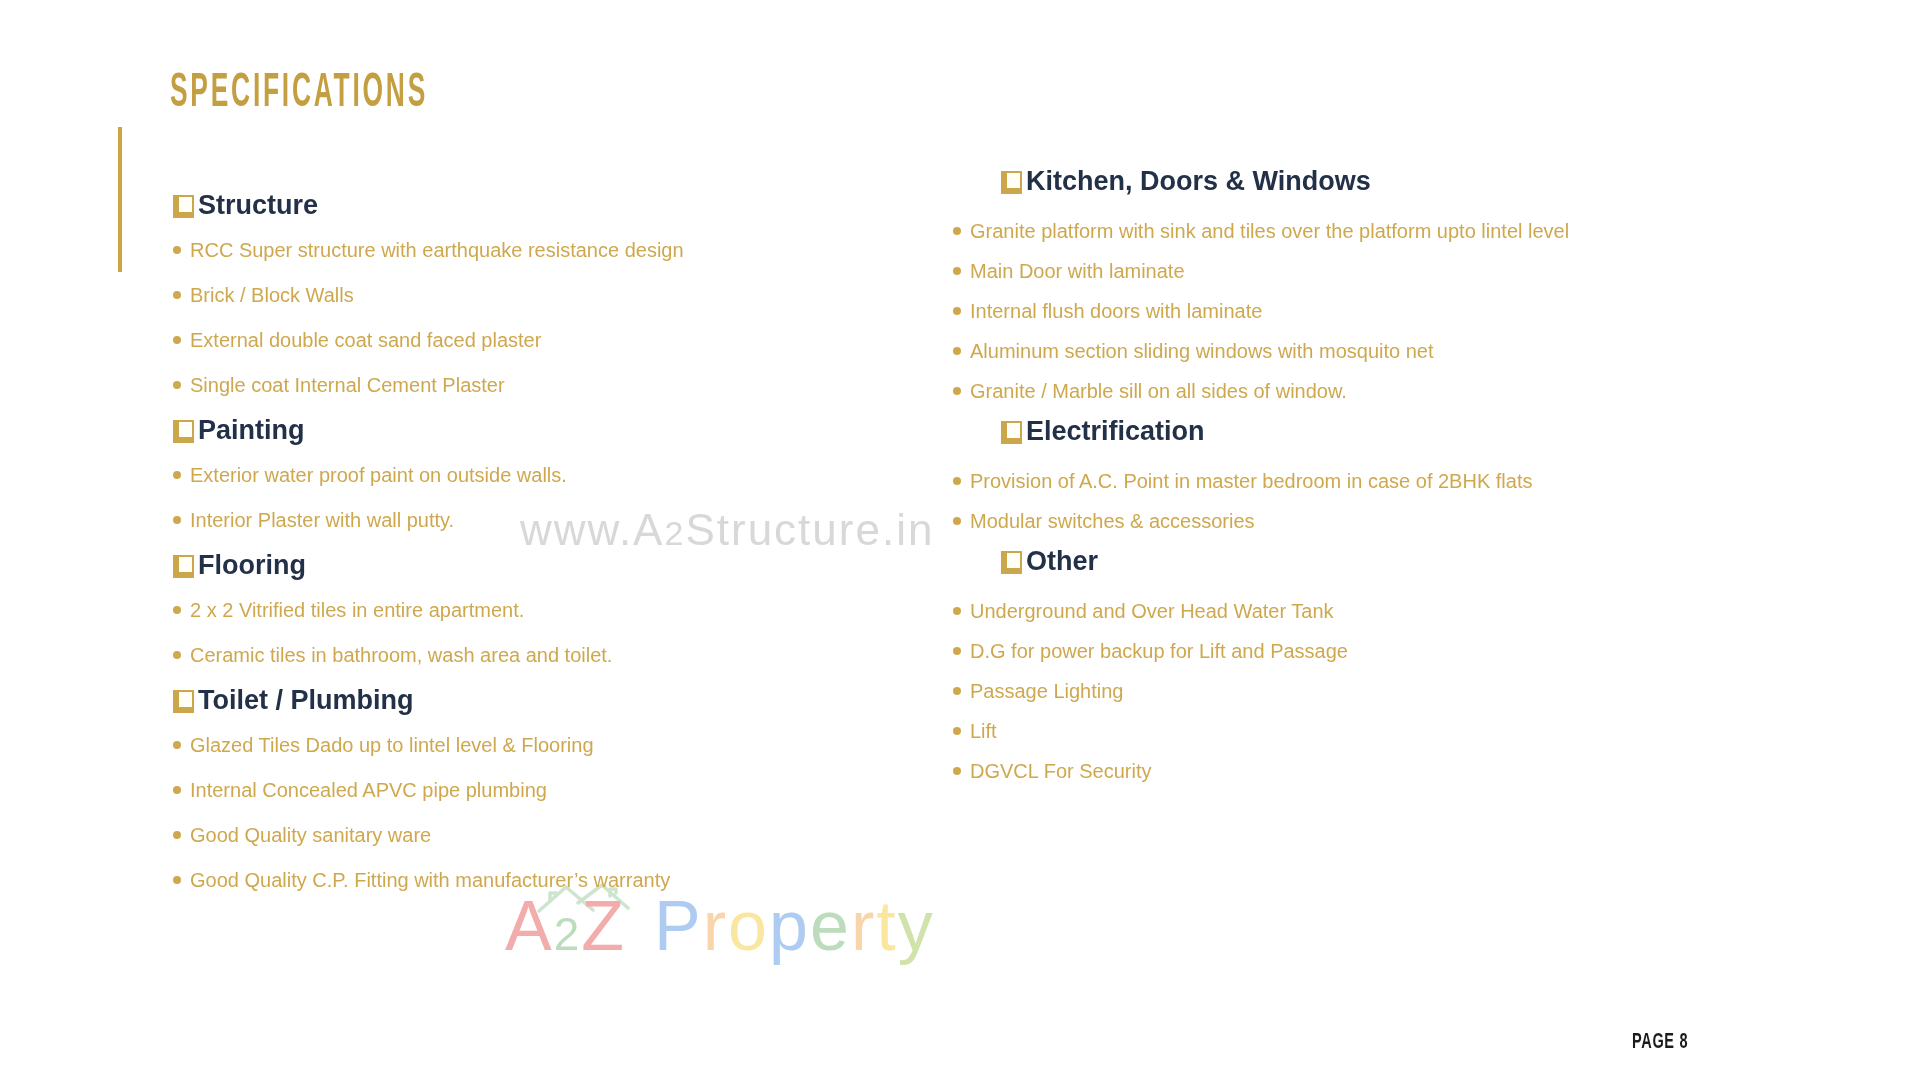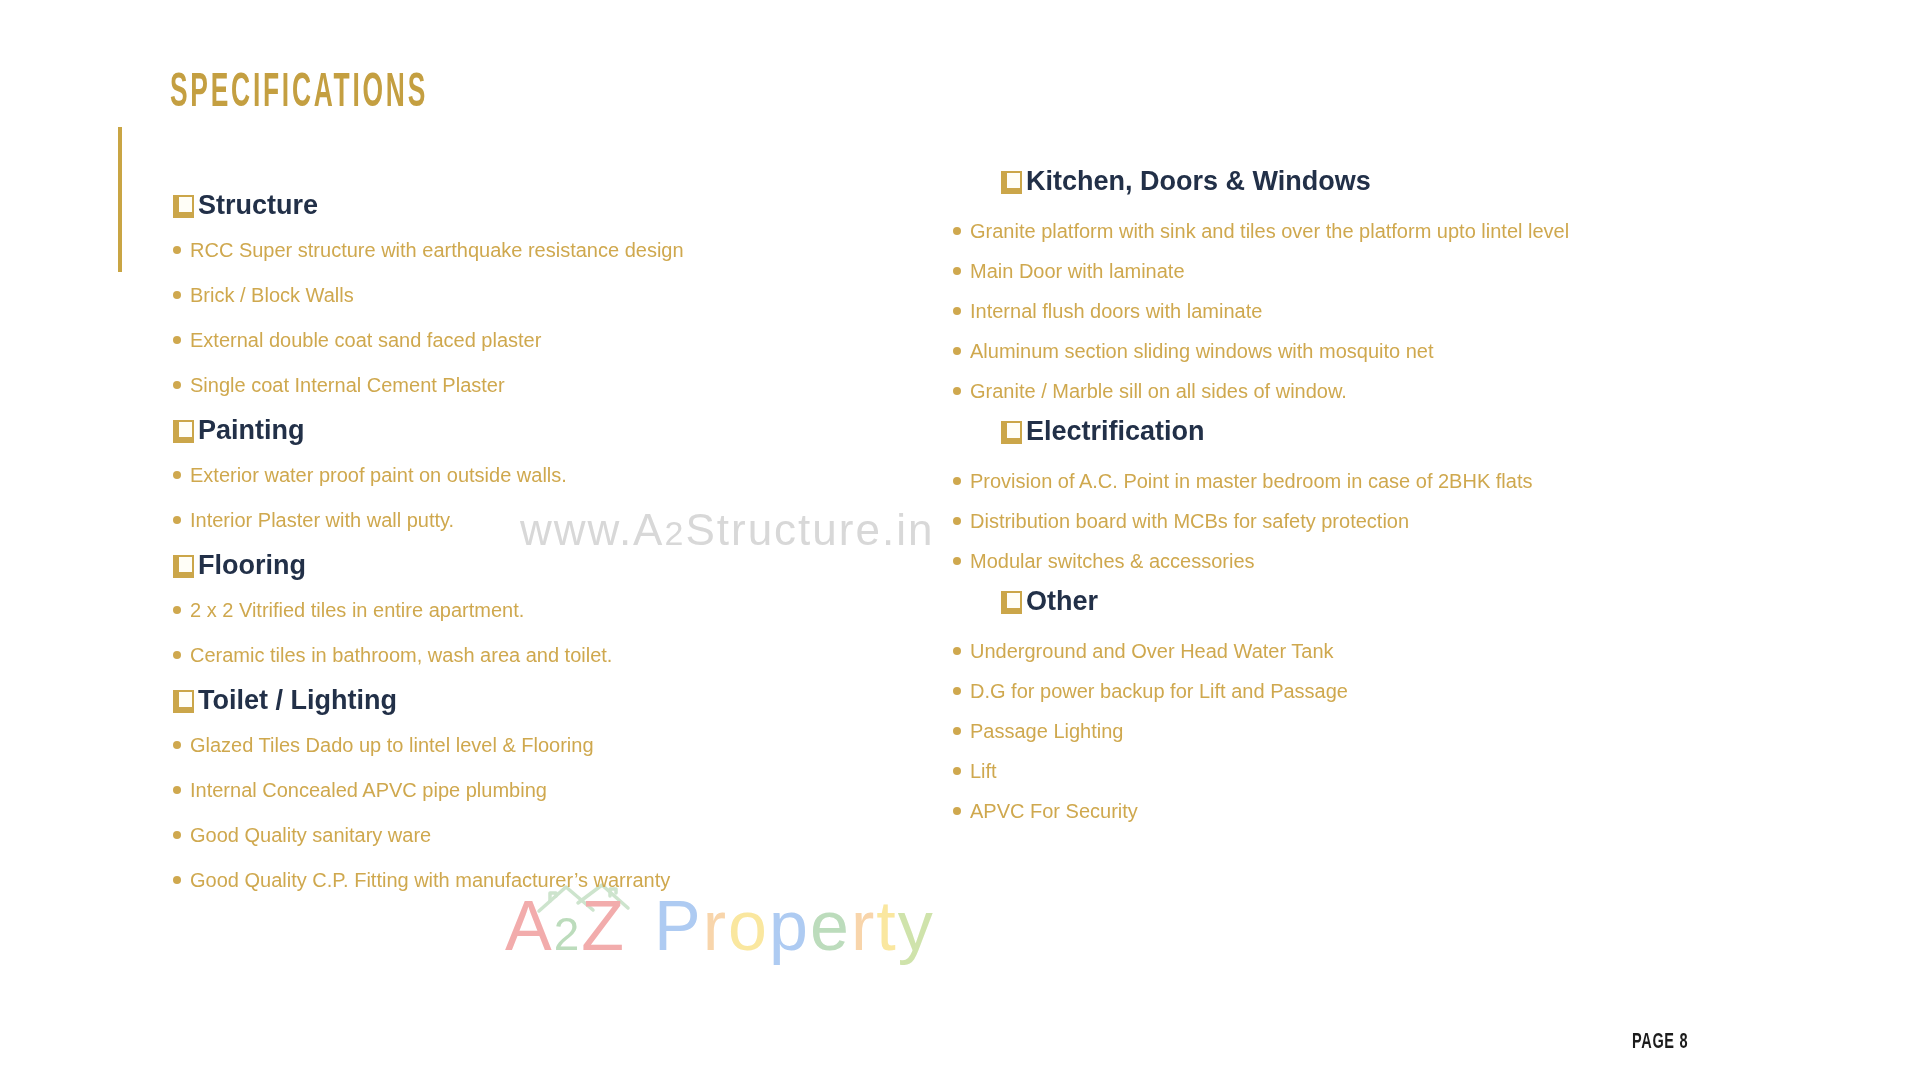--- a/index.html
+++ b/index.html
@@ -132,21 +132,21 @@
     <span class="checkbox"></span>
     <span>Flooring</span>
   </div>
 
   <div class="bullet-item">2 x 2 Vitrified tiles in entire apartment.</div>
 
   <div class="bullet-item">Ceramic tiles in bathroom, wash area and toilet.</div>
 
   <div class="sec-header">
     <span class="checkbox"></span>
-    <span>Toilet / Lighting</span>
+    <span>Toilet / Plumbing</span>
   </div>
 
   <div class="bullet-item">Glazed Tiles Dado up to lintel level &amp; Flooring</div>
 
   <div class="bullet-item">Internal Concealed APVC pipe plumbing</div>
 
   <div class="bullet-item">Good Quality sanitary ware</div>
 
   <div class="bullet-item">Good Quality C.P. Fitting with manufacturer’s warranty</div>
 </div>
@@ -167,35 +167,34 @@
   <div class="bullet-item">Granite / Marble sill on all sides of window.</div>
 
   <div class="sec-header">
     <span class="checkbox"></span>
     <span>Electrification</span>
   </div>
 
 
   <div class="bullet-item">Provision of A.C. Point in master bedroom in case of 2BHK flats</div>
 
-  <div class="bullet-item">Distribution board with MCBs for safety protection</div>
 
   <div class="bullet-item">Modular switches &amp; accessories</div>
 
   <div class="sec-header">
     <span class="checkbox"></span>
     <span>Other</span>
   </div>
 
   <div class="bullet-item">Underground and Over Head Water Tank</div>
 
   <div class="bullet-item">D.G for power backup for Lift and Passage</div>
 
   <div class="bullet-item">Passage Lighting</div>
 
   <div class="bullet-item">Lift</div>
 
-  <div class="bullet-item">APVC For Security</div>
+  <div class="bullet-item">DGVCL For Security</div>
 </div>
 
   <div class="page-num">PAGE 8</div>
 
 </div>
 
 </body></html>

